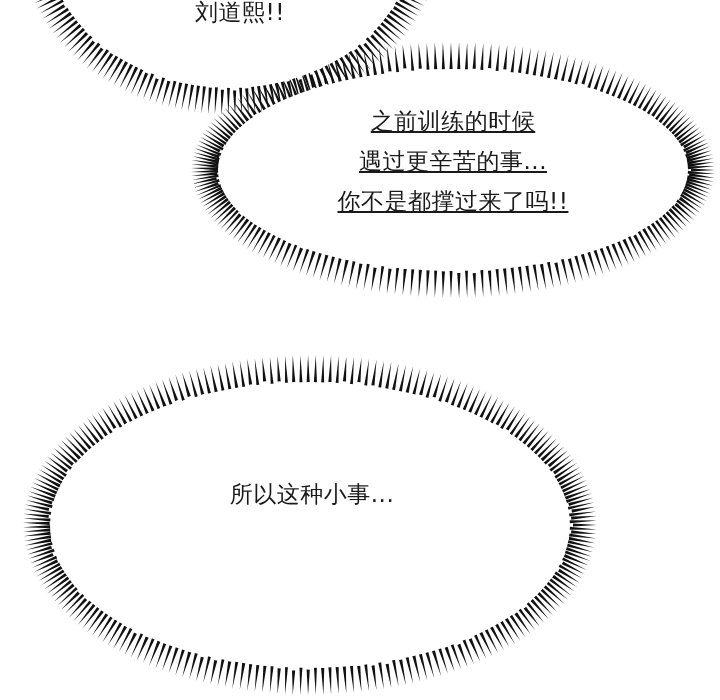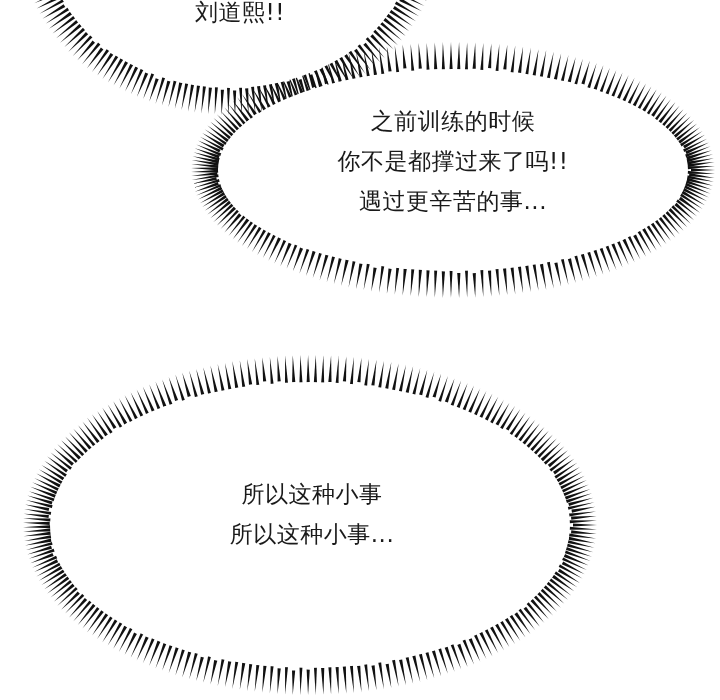--- a/index.html
+++ b/index.html
@@ -31,21 +31,21 @@
       font-size: 23px;
       line-height: 40px;
       text-align: center;
       white-space: nowrap;
       letter-spacing: 0.5px;
     }
     .bubble-text .line {
       display: block;
     }
     #text-1 { left: 130px; top: -8px; width: 220px; }
-    #text-2 { left: 283px; top: 101px; width: 340px; }
+    #text-2 { left: 283px; top: 101px; width: 340px; text-decoration: underline; }
     #text-3 { left: 182px; top: 474px; width: 260px; }
   </style>
 </head>
 <body>
 
 <div id="panel">
   <svg id="bubbles-svg" xmlns="http://www.w3.org/2000/svg" width="720" height="700" viewBox="0 0 720 700">
     <g id="ticks-layer">
         <g>
           <path d="M 416 -58.4 L 440 -60 L 416 -61.6 Z" fill="#111111"></path>
@@ -693,21 +693,20 @@
         <ellipse cx="310" cy="525" rx="260" ry="143" fill="#ffffff"></ellipse>
       </g>
   </svg>
 
   <div id="text-1" class="bubble-text">
     <span class="line">刘道熙!!</span>
   </div>
 
   <div id="text-2" class="bubble-text">
     <span class="line">之前训练的时候</span>
+    <span class="line">遇过更辛苦的事...</span>
     <span class="line">你不是都撑过来了吗!!</span>
-    <span class="line">遇过更辛苦的事...</span>
   </div>
 
   <div id="text-3" class="bubble-text">
-    <span class="line">所以这种小事</span>
     <span class="line">所以这种小事...</span>
   </div>
 </div>
 
 </body></html>

